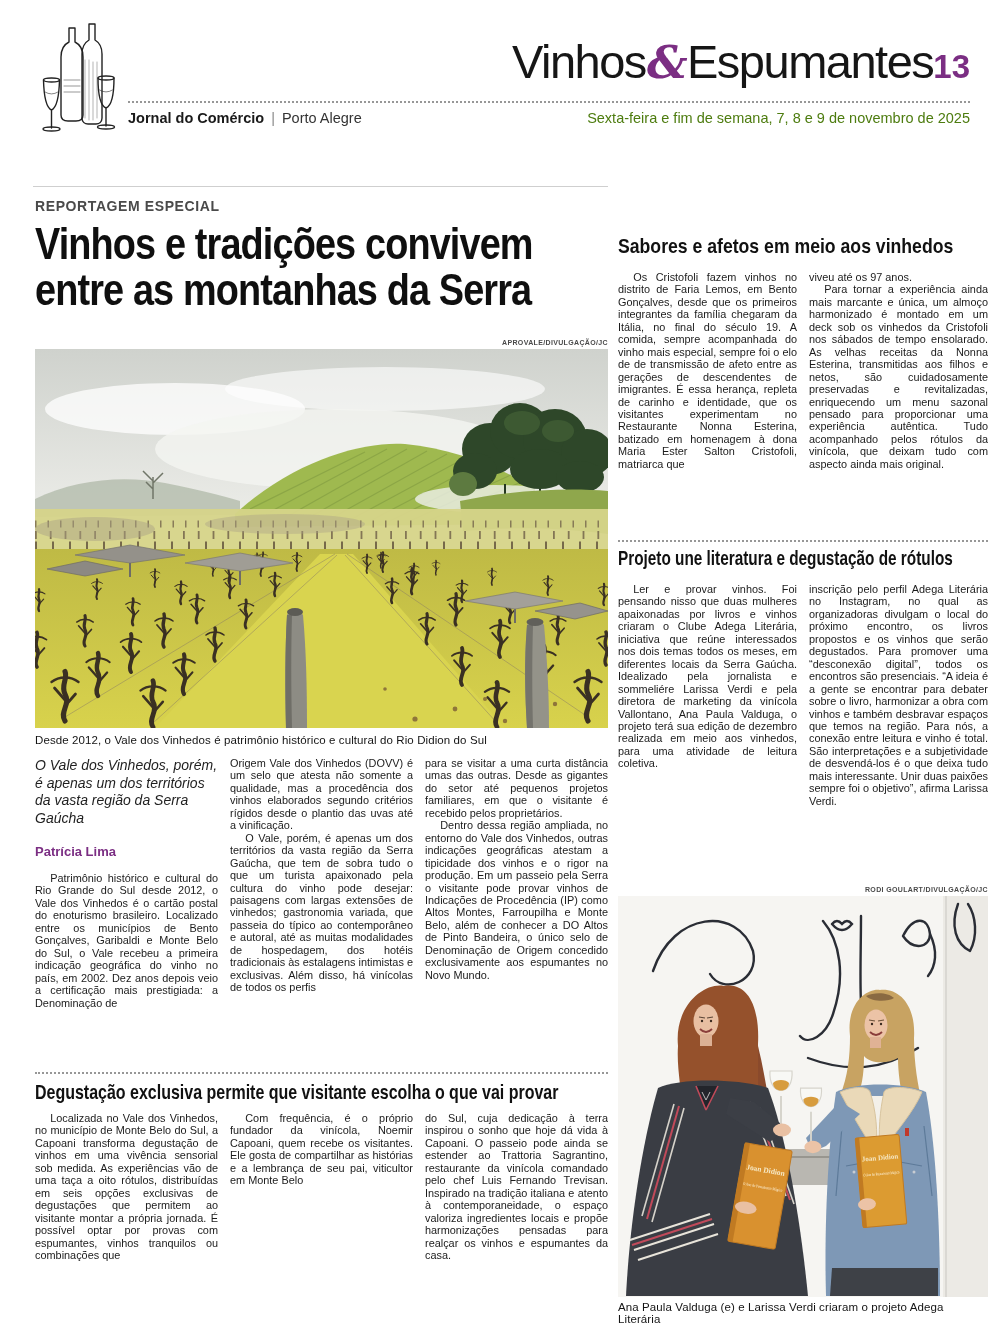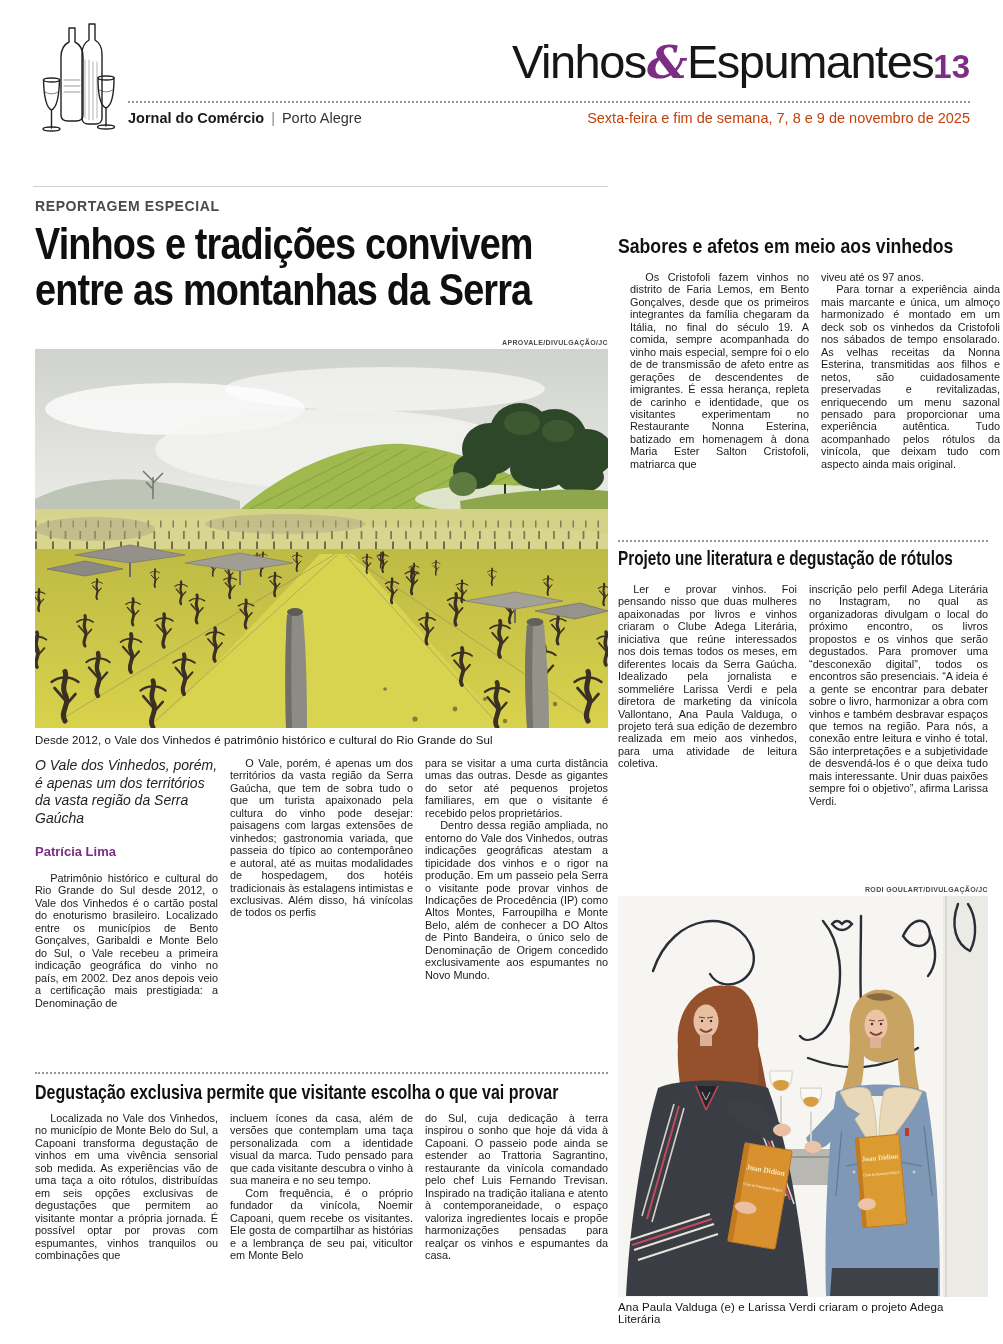--- a/index.html
+++ b/index.html
@@ -11,21 +11,21 @@
   .brandrow { top:34px; right:33px; display:flex; align-items:baseline; gap:0; }
   .brand { font-size:47px; font-weight:400; letter-spacing:-1.5px; color:#161616; white-space:nowrap; }
   .brand .amp { font-family:"DejaVu Serif", serif; font-style:italic; font-weight:bold; font-size:45px; color:#7b2e83; margin:0 1px; }
   .pagenum { font-size:33px; font-weight:bold; color:#7b2e83; }
   .dotline { border-top:2px dotted #979797; height:0; }
   .dl1 { left:128px; right:33px; top:101px; }
   .pubrow { left:128px; top:110px; font-size:14.5px; display:flex; gap:7px; align-items:baseline; color:#222; }
   .pubrow .pub { font-weight:bold; color:#1a1a1a; }
   .pubrow .sep { color:#8a8a8a; font-weight:300; }
   .pubrow .city { color:#333; }
-  .daterow { right:33px; top:110px; font-size:14.5px; color:#c2410c; text-align:right; }
+  .daterow { right:33px; top:110px; font-size:14.5px; color:#4d7c0f; text-align:right; }
   .toprule { left:33px; width:575px; top:186px; border-top:1px solid #cfcfcf; height:0; }
 
   
   .kicker { left:35px; top:198px; font-size:14px; font-weight:bold; letter-spacing:.6px; color:#4a4a4a; }
   .headline { left:35px; top:221px; width:666px; font-size:44px; line-height:46px; font-weight:bold;
               letter-spacing:-1px; color:#0f0f0f; transform:scaleX(.86); transform-origin:left top; }
   .credit { font-size:7px; font-weight:bold; letter-spacing:.35px; color:#4a4a4a; text-align:right; }
   .credit1 { left:35px; width:573px; top:339px; }
   .photo1 { left:35px; top:349px; width:573px; height:379px; overflow:hidden; }
   .caption { font-size:11.5px; color:#141414; letter-spacing:.1px; }
@@ -41,21 +41,21 @@
           hyphens:auto; -webkit-hyphens:auto; }
   .indent { text-indent:1.4em; }
   .byline + .body { margin-top:13px; }
 
   
   .h-section { font-weight:bold; color:#111; white-space:nowrap; transform-origin:left center; }
   .h-sabores  { left:618px; top:234px; font-size:21px; transform:scaleX(.84); }
   .h-projeto  { left:618px; top:546px; font-size:21px; transform:scaleX(.73); }
   .h-degust   { left:35px;  top:1080px; font-size:20.5px; transform:scaleX(.78); }
 
-  .saborescols { left:618px; top:271px; width:370px; height:263px;margin-left:12px; }
+  .saborescols { left:618px; top:271px; width:370px; height:263px; }
   .dl2 { left:618px; width:370px; top:540px; }
   .projetocols { left:618px; top:583px; width:370px; height:297px; }
   .dl3 { left:35px; width:573px; top:1072px; }
   .degustcols { left:35px; top:1112px; width:573px; height:228px; }
 
   .credit2 { left:618px; width:370px; top:886px; }
   .photo2 { left:618px; top:896px; width:370px; height:401px; overflow:hidden; }
   .caption2 { left:618px; width:370px; top:1301px; }
 
   .logo { left:33px; top:20px; width:96px; height:122px; }
@@ -252,29 +252,30 @@
       <circle cx="420" cy="360" r="2.4"></circle>
         <circle cx="450" cy="350" r="2"></circle>
         <circle cx="380" cy="370" r="2.6"></circle>
       <circle cx="520" cy="355" r="2.2"></circle>
         <circle cx="350" cy="340" r="1.8"></circle>
         <circle cx="470" cy="372" r="2.2"></circle>
     </g>
   </svg>
 </div>
 
-<div class="abs caption caption1">Desde 2012, o Vale dos Vinhedos é patrimônio histórico e cultural do Rio Grande do Sul</div>
+<div class="abs caption caption1">Desde 2012, o Vale dos Vinhedos é patrimônio histórico e cultural do Rio Didion do Sul</div>
 
 <div class="abs cols maincols">
   <div class="col">
     <p class="lead">O Vale dos Vinhedos, porém, é apenas um dos territórios da vasta região da Serra Gaúcha</p>
     <p class="byline">Patrícia Lima</p>
     <p class="body indent">Patrimônio histórico e cultural do Rio Grande do Sul desde 2012, o Vale dos Vinhedos é o cartão postal do enoturismo brasileiro. Localizado entre os municípios de Bento Gonçalves, Garibaldi e Monte Belo do Sul, o Vale recebeu a primeira indicação geográfica do vinho no país, em 2002. Dez anos depois veio a certificação mais prestigiada: a Denominação de</p>
   </div>
   <div class="col">
+    <p class="body">Origem Vale dos Vinhedos (DOVV) é um selo que atesta não somente a qualidade, mas a procedência dos vinhos elaborados segundo critérios rígidos desde o plantio das uvas até a vinificação.</p>
     <p class="body indent">O Vale, porém, é apenas um dos territórios da vasta região da Serra Gaúcha, que tem de sobra tudo o que um turista apaixonado pela cultura do vinho pode desejar: paisagens com largas extensões de vinhedos; gastronomia variada, que passeia do típico ao contemporâneo e autoral, até as muitas modalidades de hospedagem, dos hotéis tradicionais às estalagens intimistas e exclusivas. Além disso, há vinícolas de todos os perfis</p>
   </div>
   <div class="col">
     <p class="body">para se visitar a uma curta distância umas das outras. Desde as gigantes do setor até pequenos projetos familiares, em que o visitante é recebido pelos proprietários.</p>
     <p class="body indent">Dentro dessa região ampliada, no entorno do Vale dos Vinhedos, outras indicações geográficas atestam a tipicidade dos vinhos e o rigor na produção. Em um passeio pela Serra o visitante pode provar vinhos de Indicações de Procedência (IP) como Altos Montes, Farroupilha e Monte Belo, além de conhecer a DO Altos de Pinto Bandeira, o único selo de Denominação de Origem concedido exclusivamente aos espumantes no Novo Mundo.</p>
   </div>
 </div>
 
 <h2 class="abs h-section h-sabores">Sabores e afetos em meio aos vinhedos</h2>
 <div class="abs cols saborescols">
@@ -416,19 +417,18 @@
 
 <div class="abs caption caption2">Ana Paula Valduga (e) e Larissa Verdi criaram o projeto Adega Literária</div>
 
 <div class="abs dotline dl3"></div>
 <h2 class="abs h-section h-degust">Degustação exclusiva permite que visitante escolha o que vai provar</h2>
 <div class="abs cols degustcols">
   <div class="col">
     <p class="body indent">Localizada no Vale dos Vinhedos, no município de Monte Belo do Sul, a Capoani transforma degustação de vinhos em uma vivência sensorial sob medida. As experiências vão de uma taça a oito rótulos, distribuídas em seis opções exclusivas de degustações que permitem ao visitante montar a própria jornada. É possível optar por provas com espumantes, vinhos tranquilos ou combinações que</p>
   </div>
   <div class="col">
-    <p class="body">incluem ícones da casa, além de versões que contemplam uma taça personalizada com a identidade visual da marca. Tudo pensado para que cada visitante descubra o vinho à sua maneira e no seu tempo.</p>
     <p class="body indent">Com frequência, é o próprio fundador da vinícola, Noemir Capoani, quem recebe os visitantes. Ele gosta de compartilhar as histórias e a lembrança de seu pai, viticultor em Monte Belo</p>
   </div>
   <div class="col">
     <p class="body">do Sul, cuja dedicação à terra inspirou o sonho que hoje dá vida à Capoani. O passeio pode ainda se estender ao Trattoria Sagrantino, restaurante da vinícola comandado pelo chef Luis Fernando Trevisan. Inspirado na tradição italiana e atento à contemporaneidade, o espaço valoriza ingredientes locais e propõe harmonizações pensadas para realçar os vinhos e espumantes da casa.</p>
   </div>
 </div>
 
 </body></html>

